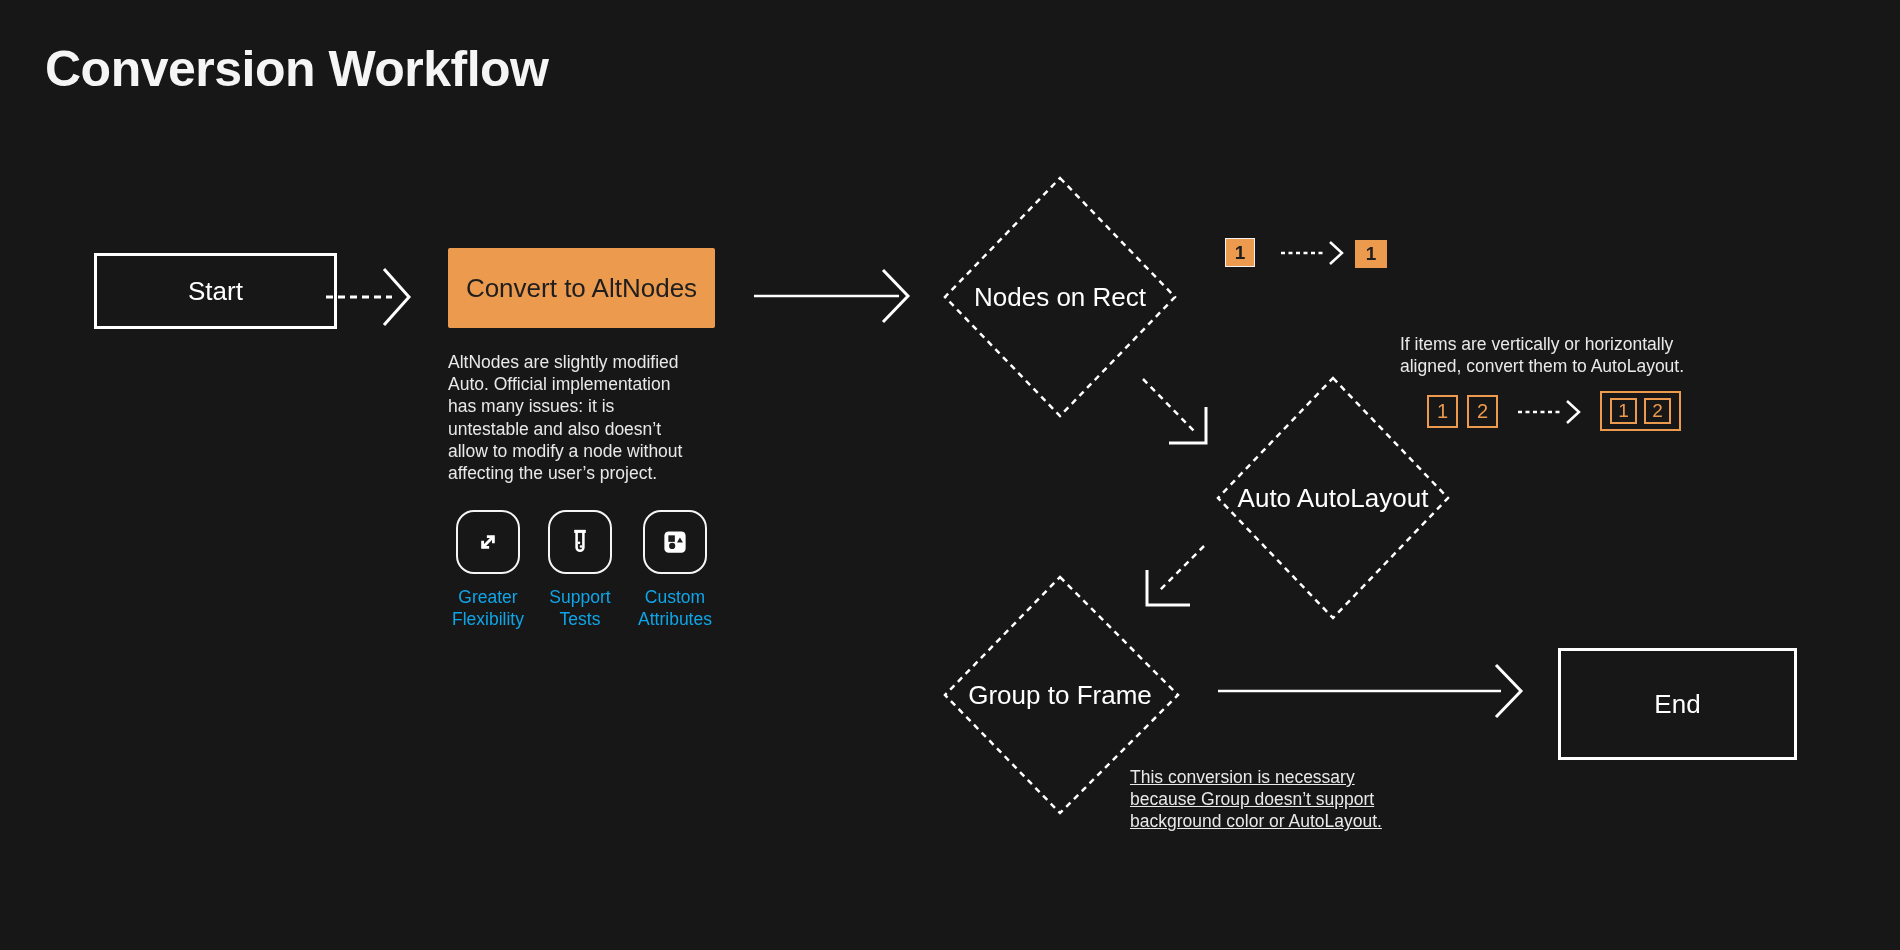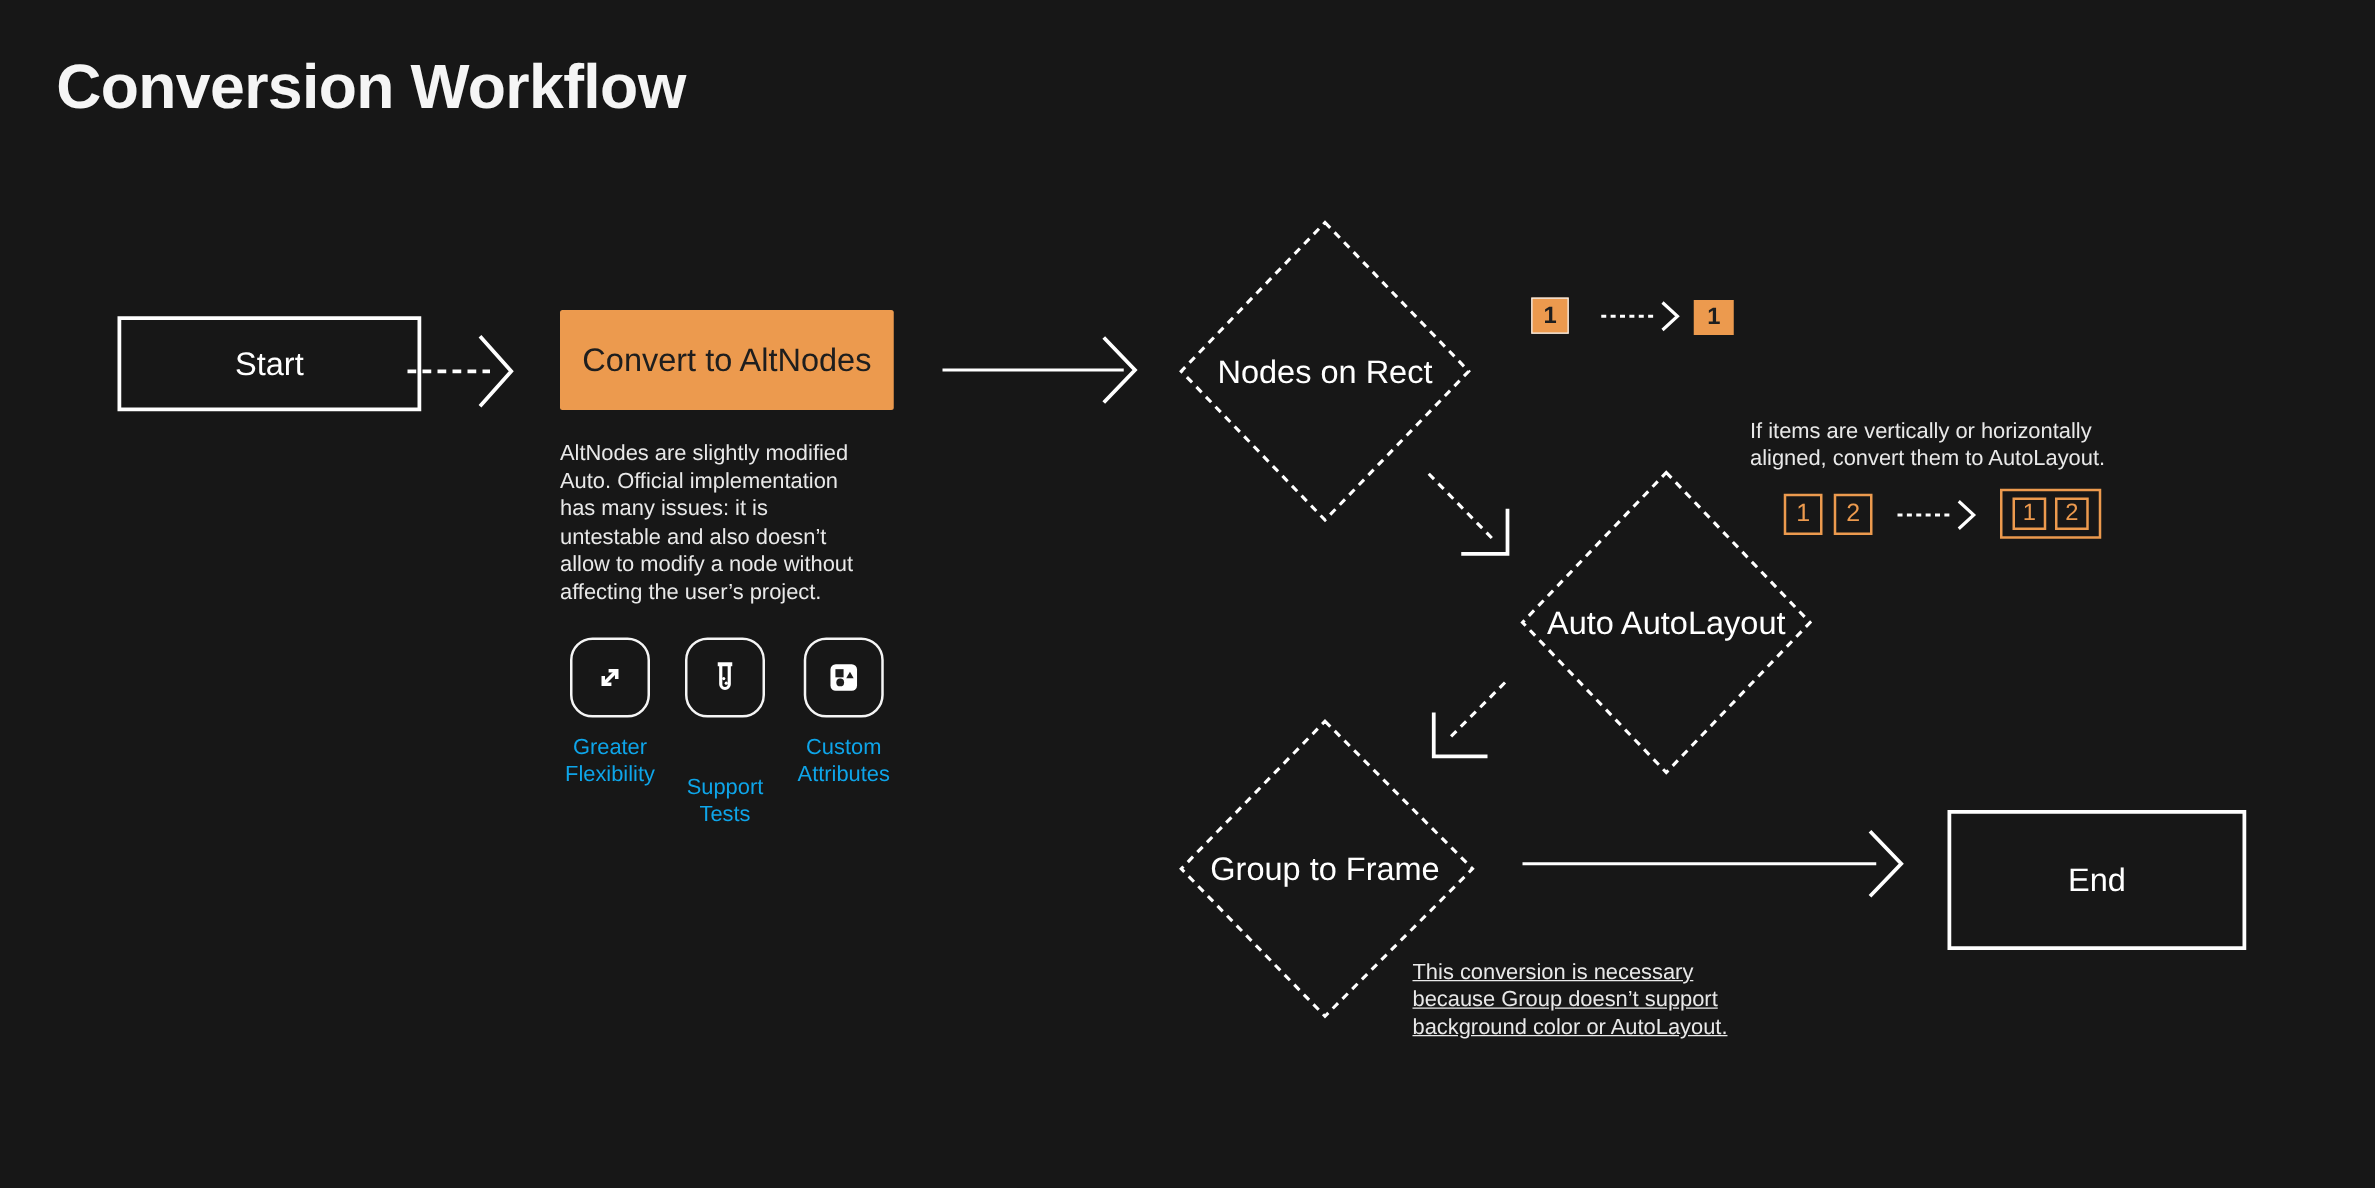--- a/index.html
+++ b/index.html
@@ -133,21 +133,21 @@
         <polyline points="11.2,8.2 15.8,8.2 15.8,12.8"></polyline>
         <polyline points="12.8,15.8 8.2,15.8 8.2,11.2"></polyline>
       </svg>
     </div>
     <div class="feature-label">
       <div>Greater</div>
       <div>Flexibility</div>
     </div>
   </div>
 
-  <div class="abs feature" style="left:520px;top:510px;gap:32px;">
+  <div class="abs feature" style="left:520px;top:510px;">
     <div class="feature-icon">
       <svg width="34" height="34" viewBox="0 0 24 24" fill="none" stroke="#FFFFFF" stroke-width="1.8">
         <path d="M9.6,4.5 v11.3 a2.4,2.4 0 0 0 4.8,0 V4.5"></path>
         <line x1="7.9" y1="4.5" x2="16.1" y2="4.5" stroke-width="2.2"></line>
         <circle cx="11.3" cy="12.6" r="0.9" fill="#FFFFFF" stroke="none"></circle>
         <circle cx="12.7" cy="15.2" r="0.9" fill="#FFFFFF" stroke="none"></circle>
       </svg>
     </div>
     <div class="feature-label">
       <div>Support</div>

